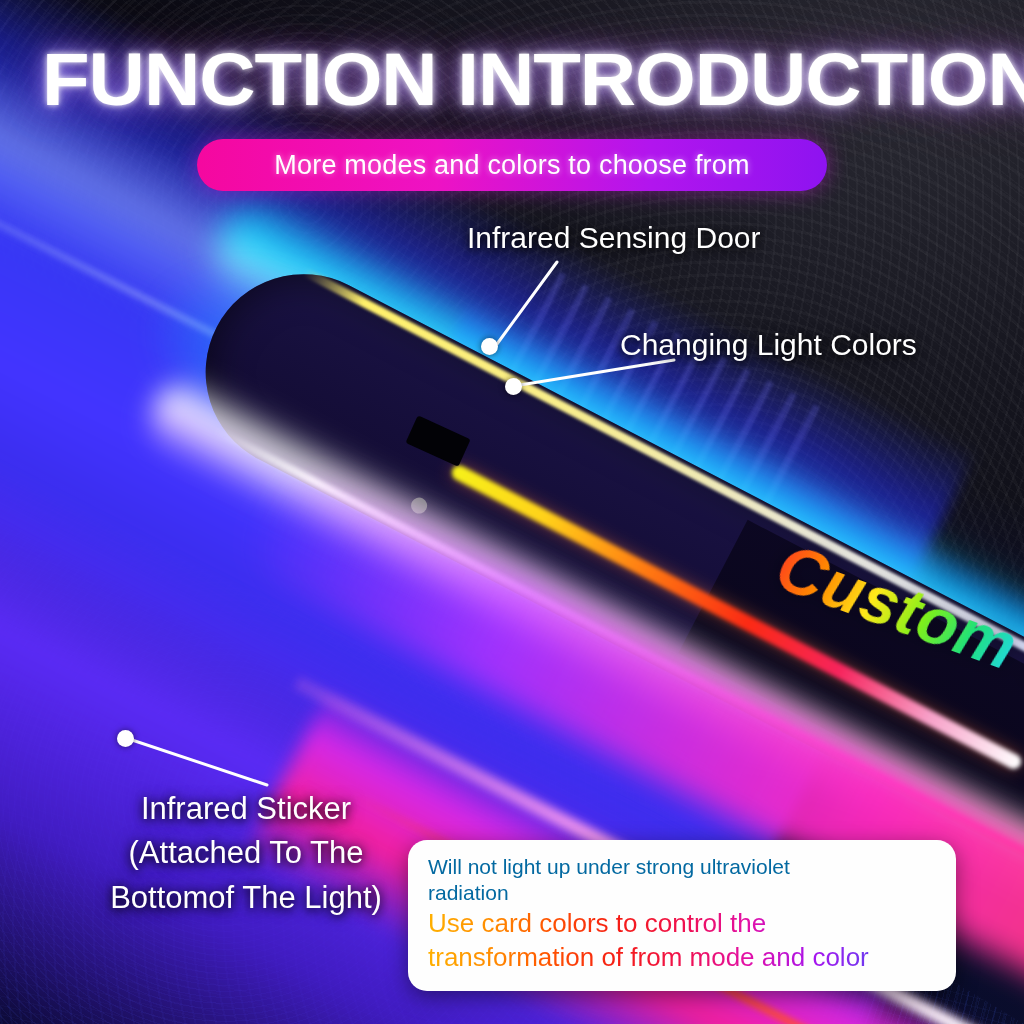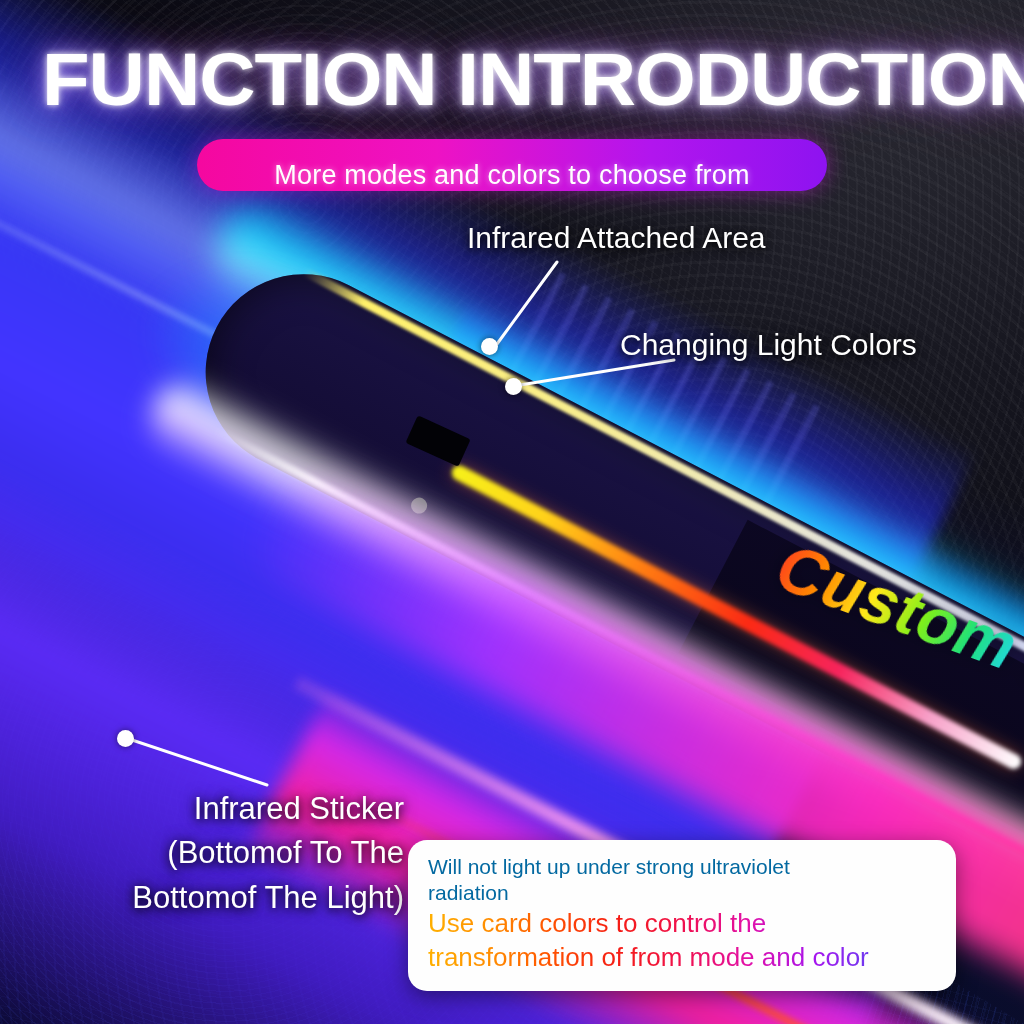--- a/index.html
+++ b/index.html
@@ -249,21 +249,21 @@
       0 0 52px rgba(255,120,180,.35);
   }
 
   
   .pill{
     position:absolute;
     left:197px; top:139px;
     width:630px; height:52px;
     border-radius:26px;
     background:linear-gradient(90deg,#f5089f 0%,#ee12c4 38%,#b215ee 72%,#8e13f0 100%);
-    display:flex; align-items:flex-end; justify-content:center;
+    display:flex; align-items:center; justify-content:center;
     box-shadow:0 0 22px rgba(220,30,230,.45);
   }
   .pill span{
     color:#fff;
     font-size:27px;
     font-weight:400;
     letter-spacing:.2px;
     text-shadow:0 0 6px rgba(255,255,255,.55);
   }
 
@@ -285,21 +285,21 @@
     width:17px;height:17px;border-radius:50%;
     background:#fff;
     box-shadow:0 0 6px rgba(0,0,0,.55);
   }
 
   
   .callout-block{
     position:absolute;
     left:88px; top:787px;
     width:316px;
-    text-align:right;
+    text-align:center;
     color:#fff;
     font-size:31px;
     line-height:1.43;
     text-shadow:0 2px 8px rgba(0,0,0,.9), 0 0 16px rgba(0,0,0,.7);
   }
 
   
   .infobox{
     position:absolute;
     left:408px; top:840px;
@@ -407,26 +407,26 @@
   <svg class="leader" width="1024" height="1024" viewBox="0 0 1024 1024">
     <line x1="497" y1="344" x2="557" y2="262" stroke="#ffffff" stroke-width="3" stroke-linecap="round"></line>
     <line x1="520" y1="385" x2="674" y2="360" stroke="#ffffff" stroke-width="3" stroke-linecap="round"></line>
     <line x1="126" y1="738" x2="267" y2="785" stroke="#ffffff" stroke-width="3" stroke-linecap="round"></line>
   </svg>
 
   <div class="dot" style="left:481px;top:338px;"></div>
   <div class="dot" style="left:505px;top:378px;"></div>
   <div class="dot" style="left:117px;top:730px;"></div>
 
-  <div class="callout" id="callout-ir">Infrared Attached Area</div>
+  <div class="callout" id="callout-ir">Infrared Sensing Door</div>
   <div class="callout" id="callout-colors">Changing Light Colors</div>
 
   <div class="callout-block">
     <div>Infrared Sticker</div>
-    <div>(Bottomof To The</div>
+    <div>(Attached To The</div>
     <div>Bottomof The Light)</div>
   </div>
 
   <div class="infobox">
     <div class="black-line">Will not light up under strong ultraviolet</div>
     <div class="black-line">radiation</div>
     <span class="rainbow-line">Use card colors to control the</span>
     <span class="rainbow-line">transformation of from mode and color</span>
   </div>
 

